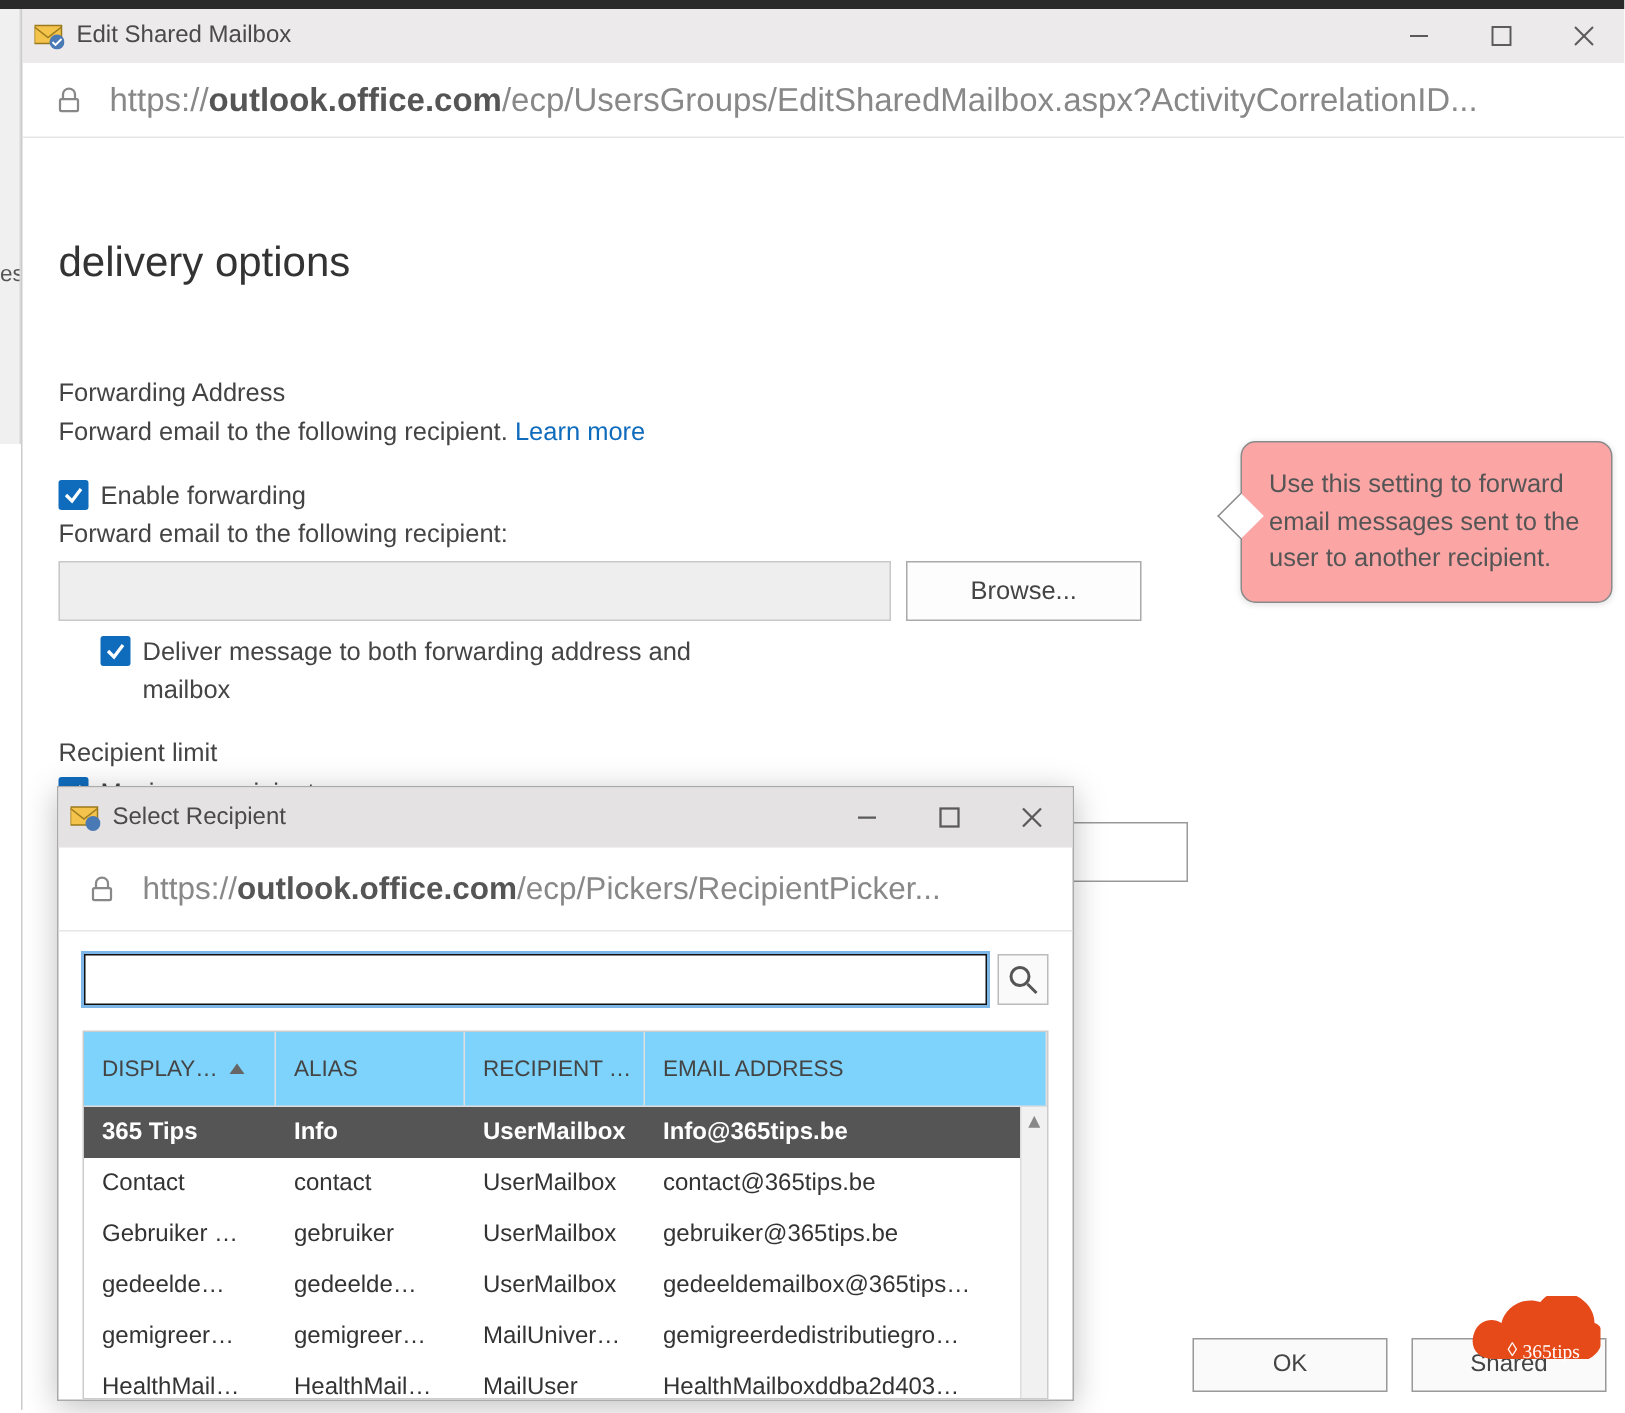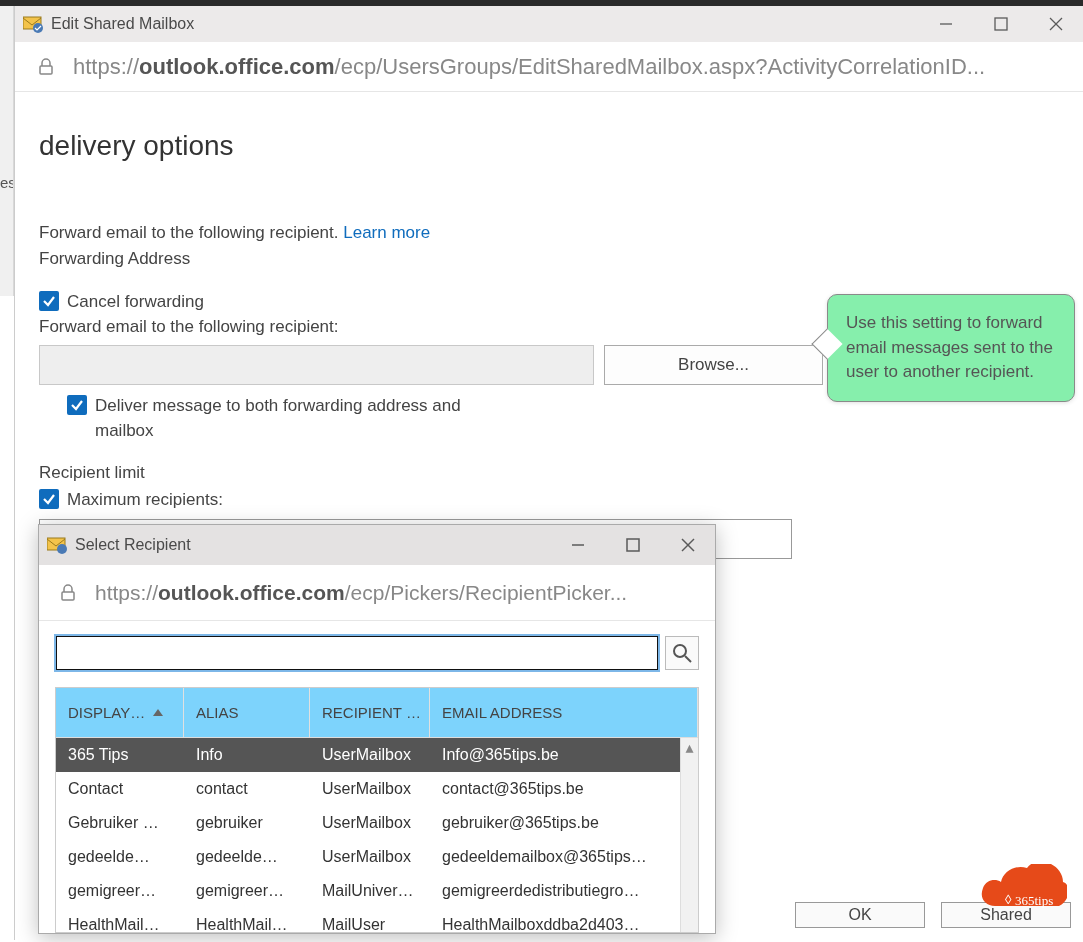--- a/index.html
+++ b/index.html
@@ -89,20 +89,21 @@
 .url b { color: #555; font-weight: 600; }
 .content {
   padding: 38px 20px 20px 24px;
   position: relative;
 }
 h1.page-title {
   font-size: 28px;
   font-weight: 300;
   color: #333;
   margin-bottom: 58px;
+  margin-top: 29px;
 }
 .label {
   font-size: 17px;
   color: #444;
   line-height: 1.5;
 }
 .link { color: #0f6cbd; }
 .section { margin-bottom: 8px; }
 .check-row {
   display: flex;
@@ -129,21 +130,21 @@
   margin-top: 8px;
   align-items: stretch;
 }
 .text-input {
   flex: 0 0 555px;
   height: 40px;
   background: #eee;
   border: 1px solid #c8c8c8;
 }
 .browse-btn {
-  width: 219px;
+  width: 157px;
   height: 40px;
   background: #fdfdfd;
   border: 1px solid #aaa;
   font-size: 17px;
   color: #444;
 }
 .num-input {
   width: 753px;
   height: 40px;
   border: 1px solid #999;
@@ -151,21 +152,21 @@
   color: #333;
   padding: 6px 10px;
   margin-top: 6px;
   background: #fff;
 }
 .tooltip {
   position: absolute;
   left: 812px;
   top: 202px;
   width: 248px;
-  background: #86efac;
+  background: #fca5a5;
   border: 1.5px solid #8a8a8a;
   border-radius: 10px;
   padding: 16px 18px;
   font-size: 17px;
   color: #555;
   line-height: 1.45;
   box-shadow: 0 1px 4px rgba(0,0,0,0.12);
 }
 .tooltip .arrow {
   position: absolute;
@@ -180,21 +181,21 @@
 }
 .footer-buttons {
   position: absolute;
   right: 12px;
   bottom: 12px;
   display: flex;
   gap: 16px;
 }
 .footer-buttons button {
   width: 130px;
-  height: 26px;
+  height: 36px;
   border: 1px solid #999;
   background: #fafafa;
   font-size: 16px;
   color: #444;
 }
 
 .picker {
   position: absolute;
   left: 38px;
   top: 524px;
@@ -299,21 +300,21 @@
 .tr {
   display: flex;
   height: 34px;
   align-items: center;
   font-size: 16px;
   color: #333;
 }
 .tr.selected {
   background: #555;
   color: #fff;
-  font-weight: 400;
+  font-weight: 700;
 }
 .td {
   padding: 0 12px;
   overflow: hidden;
   white-space: nowrap;
   text-overflow: ellipsis;
 }
 .logo-badge {
   position: absolute;
   right: 16px;
@@ -372,33 +373,33 @@
     </span>
     <span class="url">
       <span>https://</span><b>outlook.office.com</b><span>/ecp/UsersGroups/EditSharedMailbox.aspx?ActivityCorrelationID...</span>
     </span>
   </div>
 
   <div class="content">
     <h1 class="page-title">delivery options</h1>
 
     <div class="section">
+      <div class="label">Forwarding Address</div>
       <div class="label">
         <span>Forward email to the following recipient. </span><span class="link">Learn more</span>
       </div>
-      <div class="label">Forwarding Address</div>
     </div>
 
     <div class="check-row">
       <span class="chk">
           <svg viewBox="0 0 14 14">
             <polyline points="2,7 6,11 12,3" fill="none" stroke="#fff" stroke-width="2.2"></polyline>
           </svg>
         </span>
-      <span class="label">Cancel forwarding</span>
+      <span class="label">Enable forwarding</span>
     </div>
     <div class="row-after-check">Forward email to the following recipient:</div>
 
     <div class="input-row">
       <div class="text-input"></div>
       <button class="browse-btn">Browse...</button>
     </div>
 
     <div class="check-row indent">
       <span class="chk">

